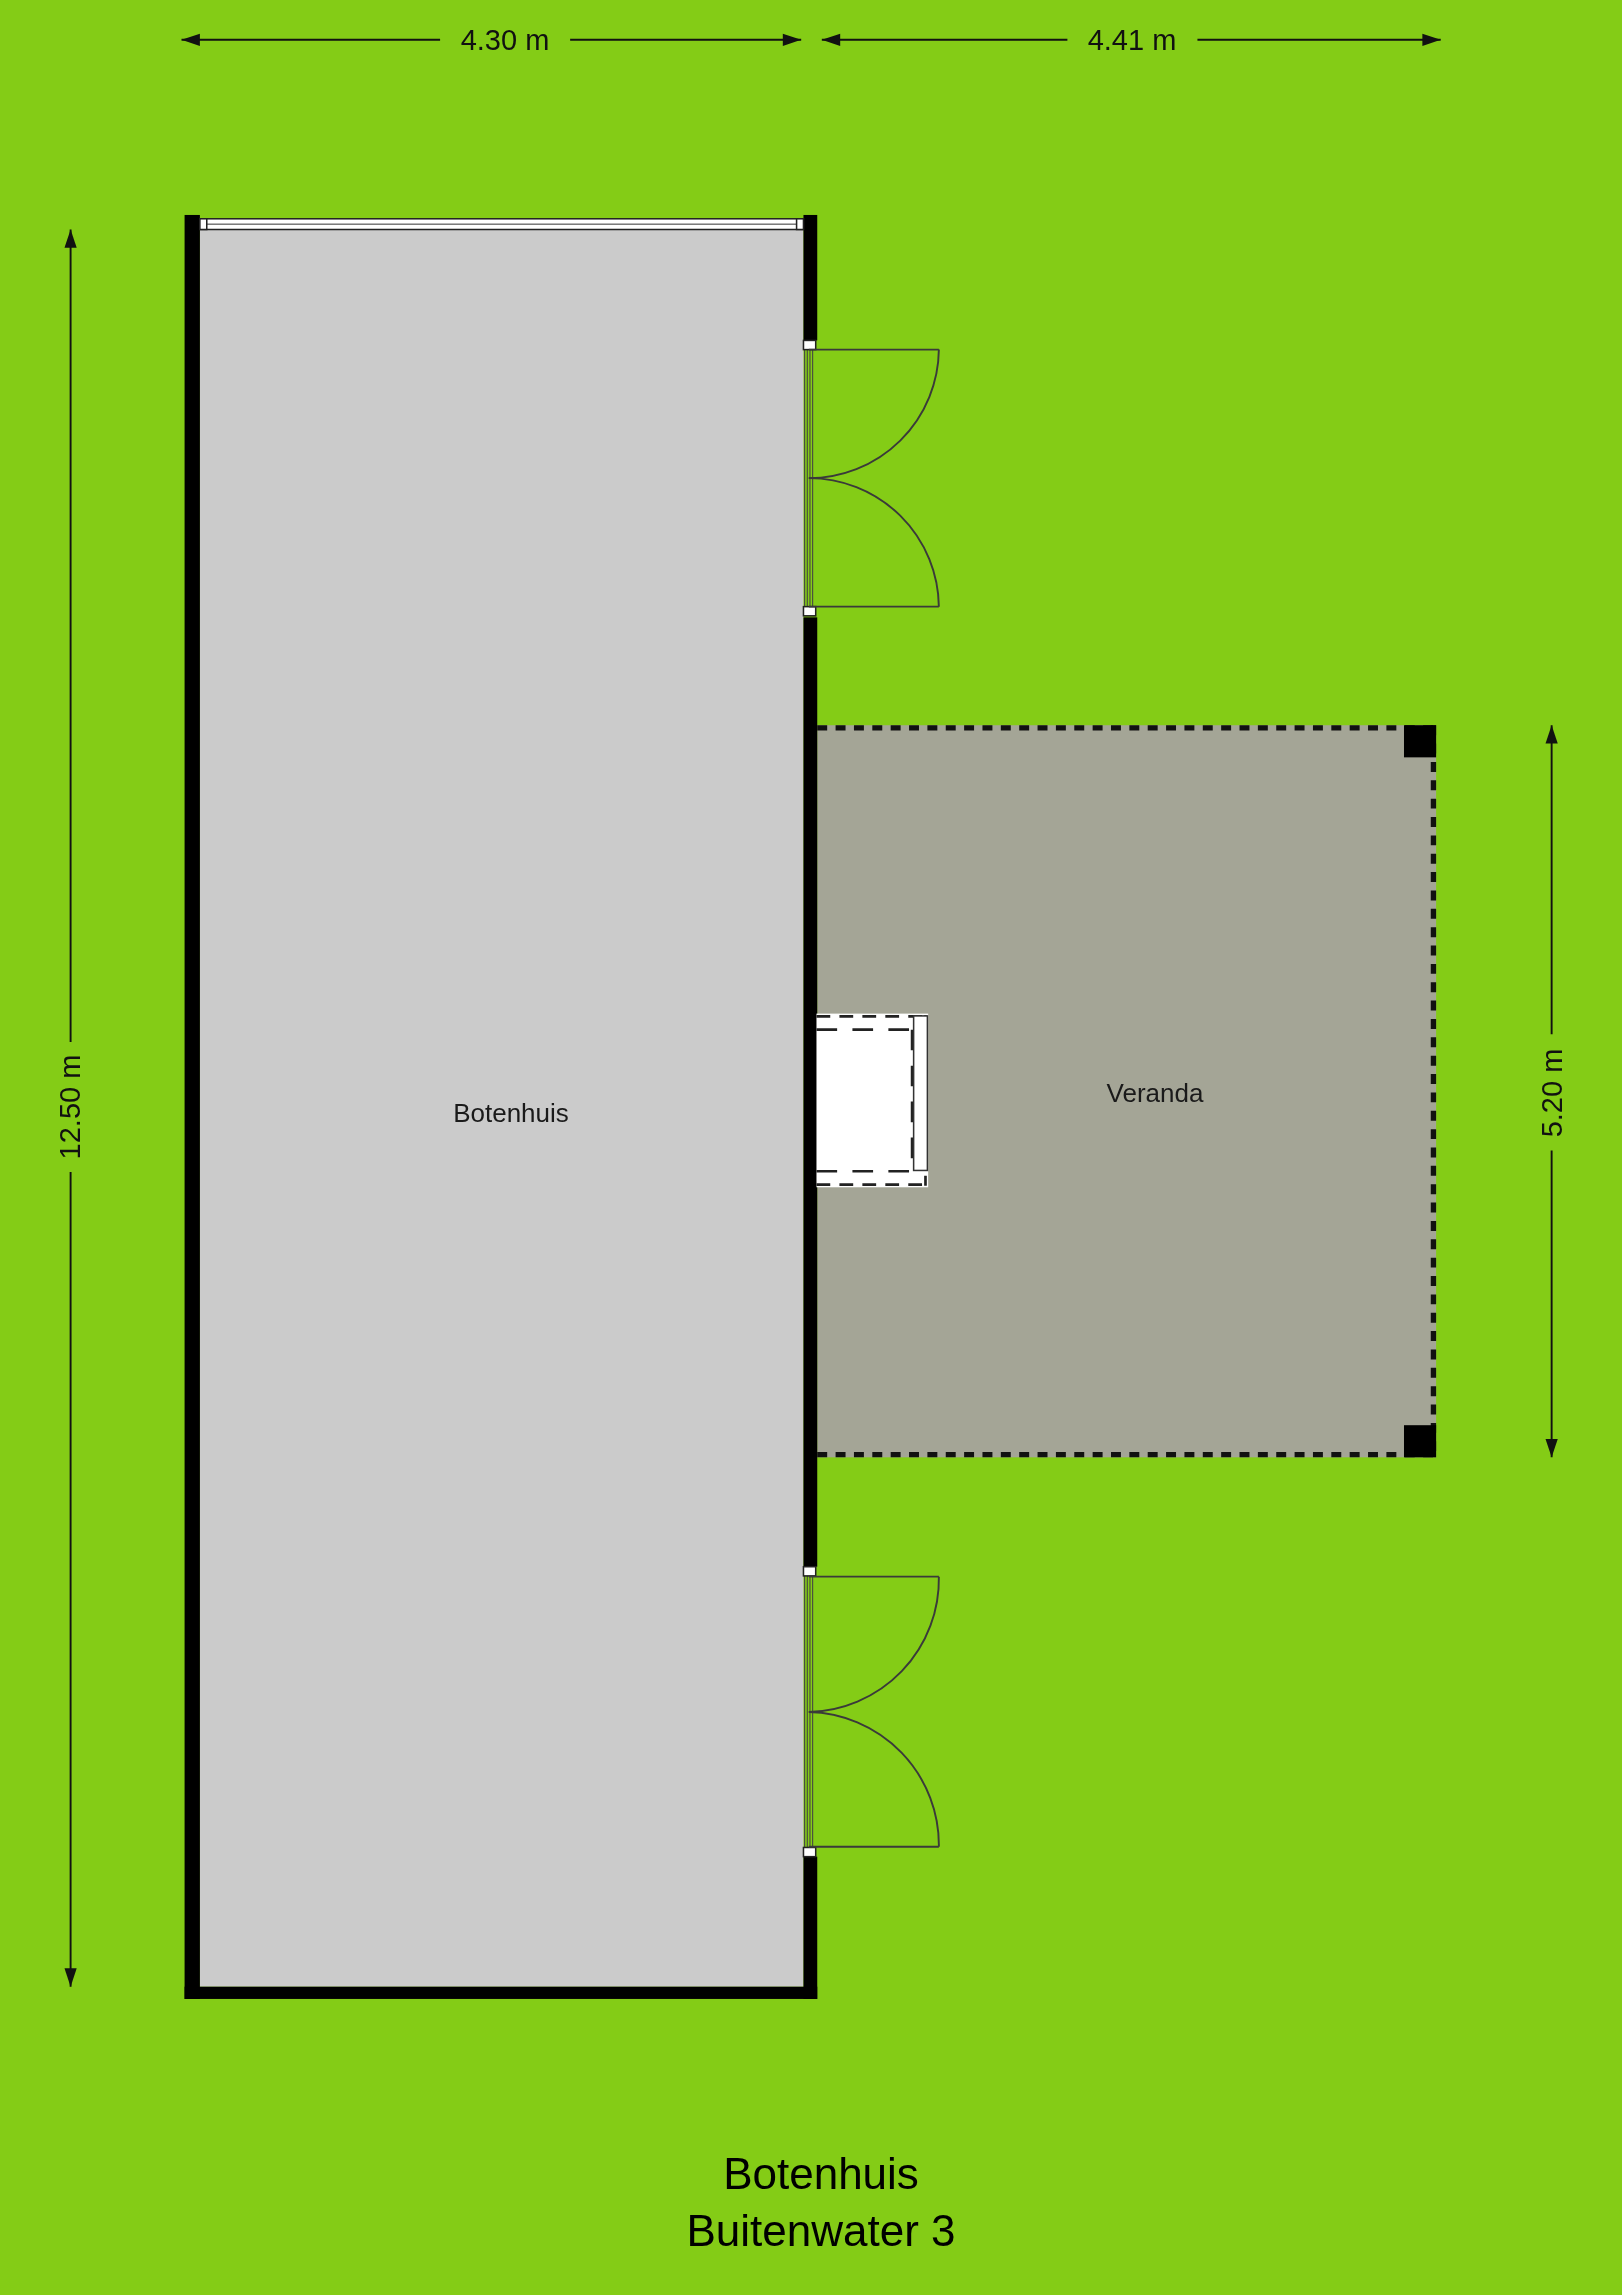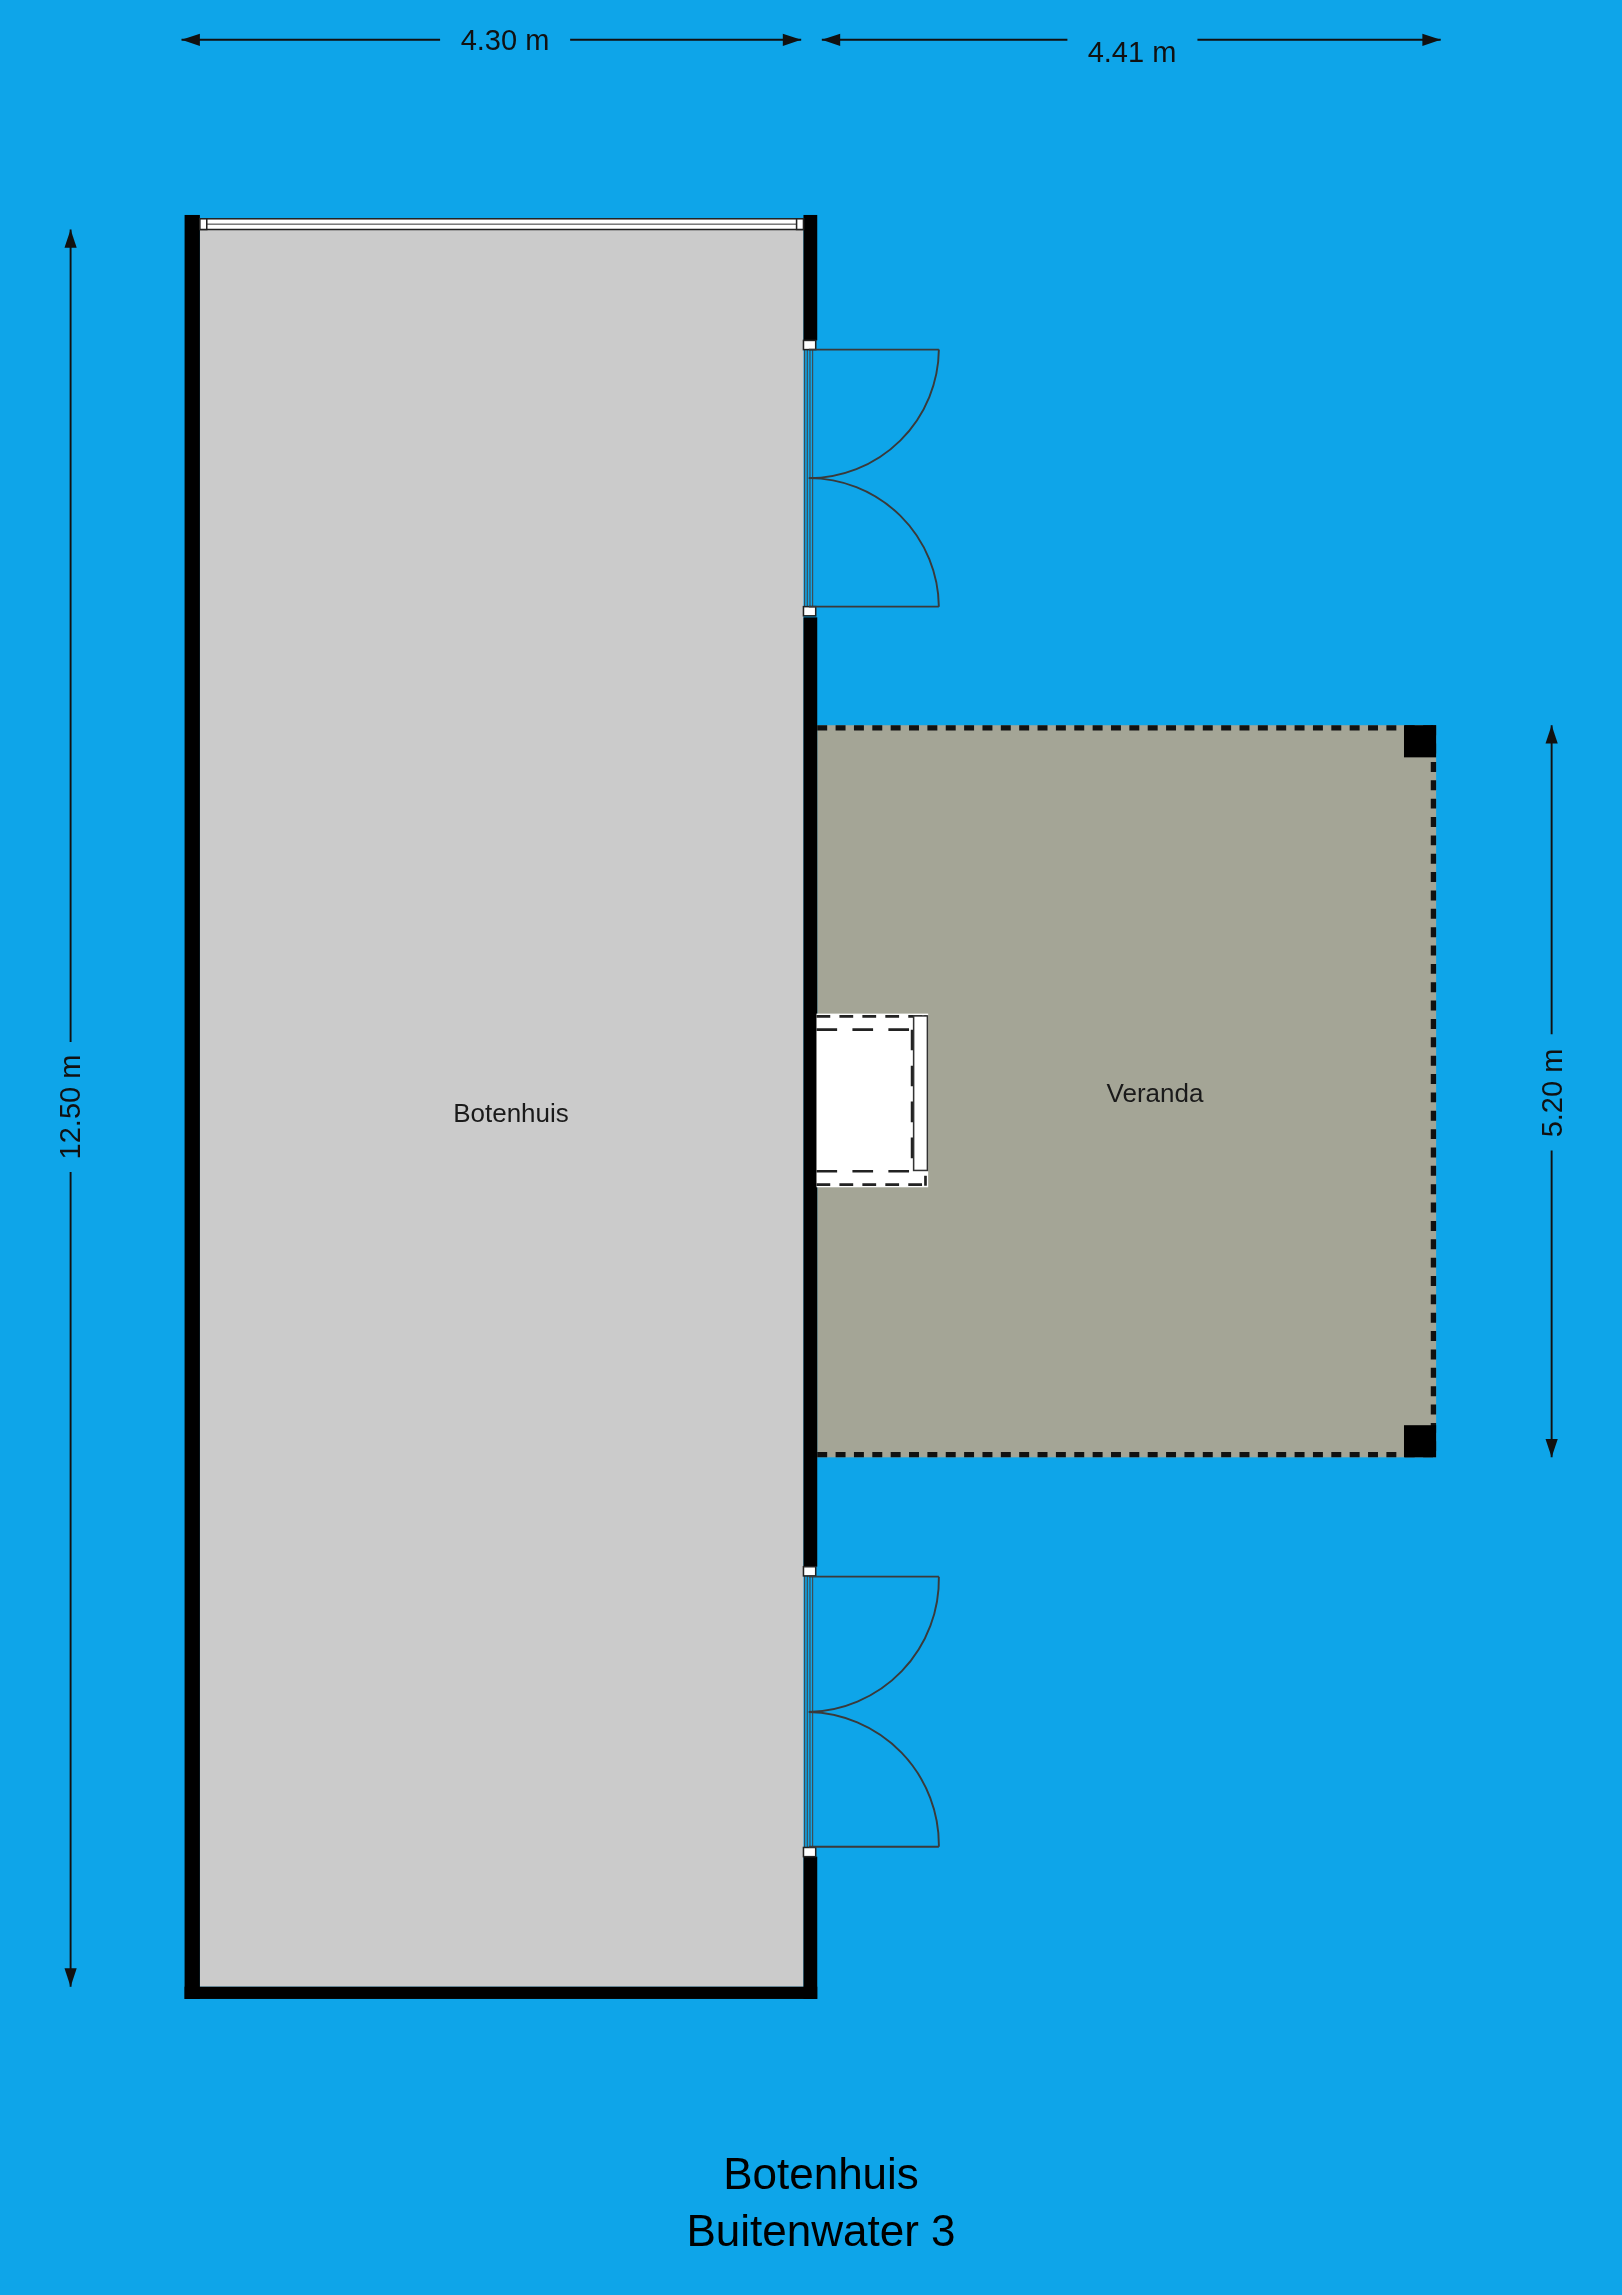--- a/index.html
+++ b/index.html
@@ -1,19 +1,19 @@
 <!DOCTYPE html>
 <html style="font-size:12.2px"><head>
 <meta charset="utf-8">
 <style>
   html,body{margin:0;padding:0;background:#ffffff;}
   #canvas{
     position:relative;
     width:1623px;height:2295px;
-    background:#0ea5e9;
+    background:#84cc16;
     font-family:"Liberation Sans", sans-serif;
     overflow:hidden;
   }
   #plan-svg{position:absolute;left:0;top:0;}
   .abs{position:absolute;}
   .dim-label{
     font-size:29px;color:#111;white-space:nowrap;
     transform:translate(-50%,-50%);
   }
   .dim-label.vertical{
@@ -140,21 +140,21 @@
         <line x1="2028" y1="948" x2="2028" y2="1352"></line>
         <line x1="2028" y1="1504" x2="2028" y2="1905"></line>
         <polygon points="2028,948 2020,972 2036,972" stroke="none"></polygon>
         <polygon points="2028,1905 2020,1881 2036,1881" stroke="none"></polygon>
       </g>
     </g>
   </svg>
 
   <div class="abs dim-label" style="left:505px;top:40px;">4.30 m</div>
 
-  <div class="abs dim-label" style="left:1132px;top:52px;">4.41 m</div>
+  <div class="abs dim-label" style="left:1132px;top:40px;">4.41 m</div>
 
   <div class="abs dim-label vertical" style="left:70px;top:1107px;">12.50 m</div>
 
   <div class="abs dim-label vertical" style="left:1552px;top:1093px;">5.20 m</div>
 
   <div class="abs room-label" style="left:511px;top:1113px;">Botenhuis</div>
 
   <div class="abs room-label" style="left:1123px;top:1093px;margin-left:32px;">Veranda</div>
 
   <div class="abs footer-title" style="left:821px;top:2202px;">

